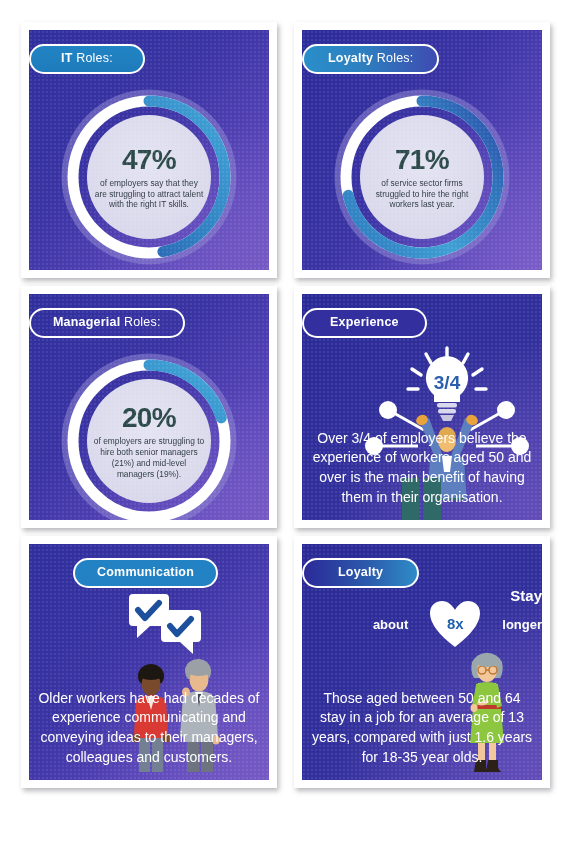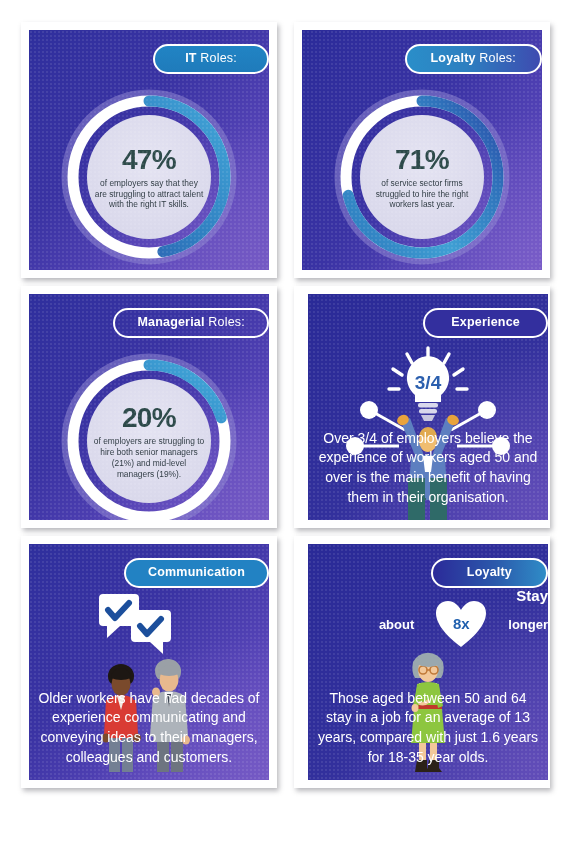--- a/index.html
+++ b/index.html
@@ -52,30 +52,28 @@
   }
   .panel-b {
     background:
       radial-gradient(ellipse 120% 110% at 100% 100%, rgba(126,96,200,0.72) 0%, rgba(126,96,200,0.0) 60%),
       linear-gradient(125deg, #2b2b99 0%, #3a33a4 45%, #5d49bd 85%, #6e55c7 100%);
   }
   .panel-dark {
     background:
       radial-gradient(ellipse 130% 120% at 95% 95%, rgba(118,90,192,0.55) 0%, rgba(118,90,192,0) 62%),
       linear-gradient(140deg, #2a2a97 0%, #32309c 55%, #4a3eb0 100%);
-    margin-left: 6px;
   }
 
   
   .pill-wrap {
     position: absolute;
     top: 14px; left: 0; right: 0;
-    display: flex; justify-content: flex-end;
+    display: flex; justify-content: flex-start;
     z-index: 5;
-    padding-left: 12px;
   }
   .pill {
     border: 2.2px solid #ffffff;
     border-radius: 999px;
     padding: 6px 22px 7px;
     font-size: 12.5px;
     letter-spacing: 0.2px;
     color: #ffffff;
     white-space: nowrap;
     line-height: 1.05;
@@ -119,21 +117,21 @@
   .donut-cap {
     font-size: 8.4px; line-height: 1.30;
     color: #2f3b43;
   }
 
   
   .illus {
     position: absolute;
     left: 0; right: 0; top: 46px;
     height: 160px;
-    display: flex; align-items: flex-end; justify-content: center;
+    display: flex; align-items: flex-end; justify-content: flex-end;
     z-index: 3;
   }
   .footnote {
     position: absolute;
     left: 8px; right: 8px; bottom: 12px;
     text-align: center;
     color: #ffffff;
     font-size: 14px;
     line-height: 1.42;
     z-index: 4;

